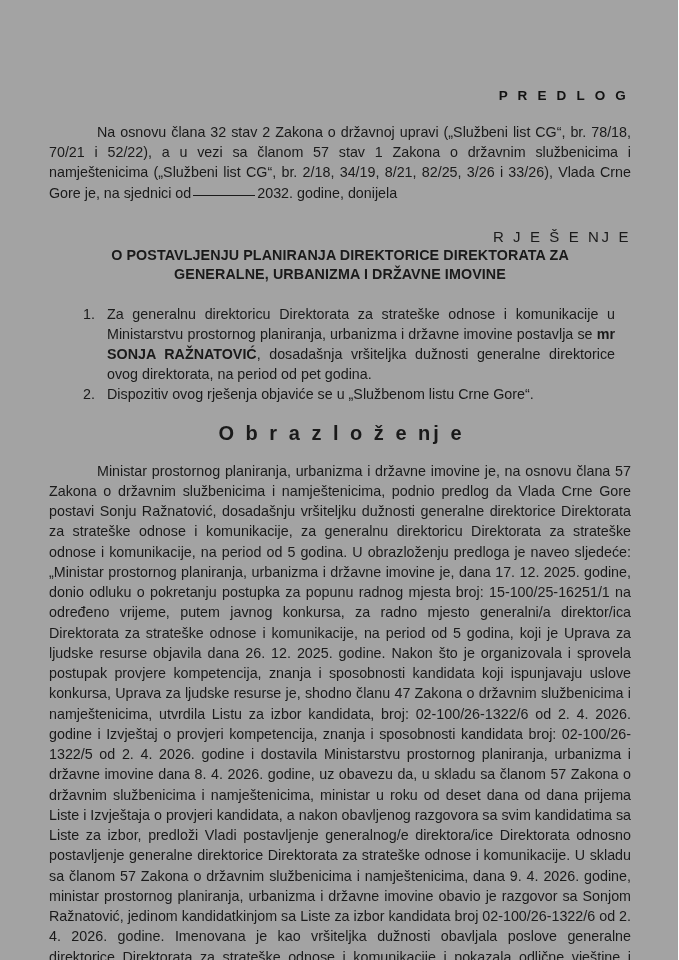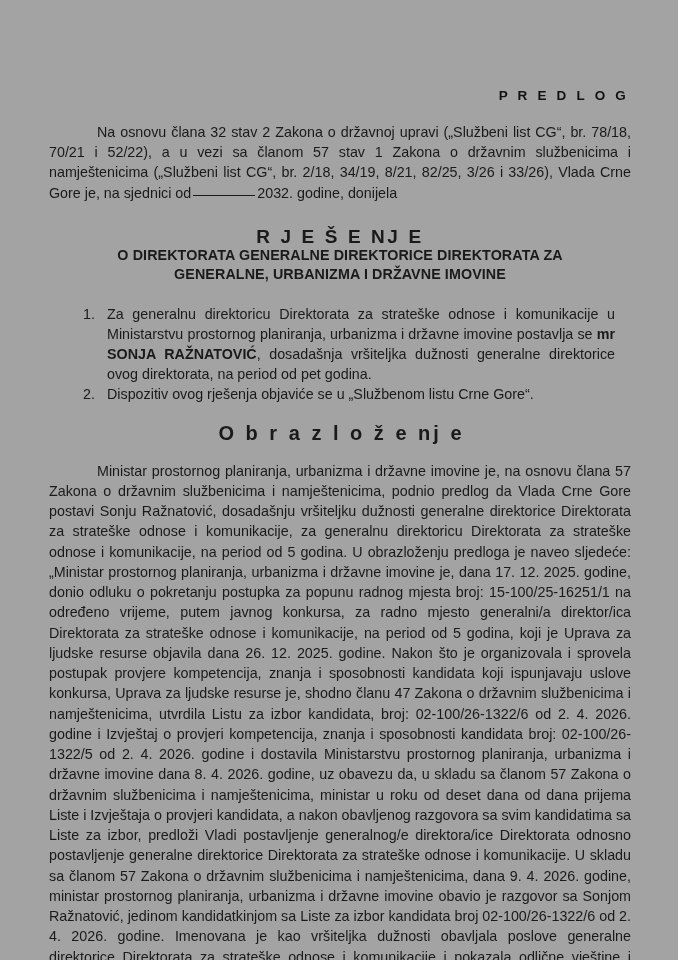--- a/index.html
+++ b/index.html
@@ -57,24 +57,25 @@
     vertical-align: 2px;
     margin: 0 2px;
   }
 
   
   .title-block {
     margin-top: 24px;
     text-align: center;
   }
   .title-main {
-    font-size: 19px;
-    font-weight: bold;
+    font-size: 15px;
+    font-weight: normal;
     letter-spacing: 2.6px;
     line-height: 19px;
+    text-align: right;
   }
   .title-sub {
     font-size: 14.3px;
     font-weight: bold;
     line-height: 19.4px;
     letter-spacing: 0.1px;
   }
 
   
   ol.disposition {
@@ -123,21 +124,21 @@
   <div class="content">
 
     <div class="predlog-row">
       <span class="predlog">P R E D L O G</span>
     </div>
 
     <p class="intro"><span>Na osnovu člana 32 stav 2 Zakona o državnoj upravi („Službeni list CG“, br. 78/18, 70/21 i 52/22), a u vezi sa članom 57 stav 1 Zakona o državnim službenicima i namještenicima („Službeni list CG“, br. 2/18, 34/19, 8/21, 82/25, 3/26 i 33/26), Vlada Crne Gore je, na sjednici od</span><span class="blank-line"></span><span>2032. godine, donijela</span></p>
 
     <div class="title-block">
       <div class="title-main">R J E Š E NJ E</div>
-      <div class="title-sub">O DIREKTORATA GENERALNE DIREKTORICE DIREKTORATA ZA</div>
+      <div class="title-sub">O POSTAVLJENJU PLANIRANJA DIREKTORICE DIREKTORATA ZA</div>
       <div class="title-sub">GENERALNE, URBANIZMA I DRŽAVNE IMOVINE</div>
     </div>
 
     <ol class="disposition">
       <li><span>Za generalnu direktoricu Direktorata za strateške odnose i komunikacije u Ministarstvu prostornog planiranja, urbanizma i državne imovine postavlja se </span><span class="b">mr SONJA RAŽNATOVIĆ</span><span>, dosadašnja vršiteljka dužnosti generalne direktorice ovog direktorata, na period od pet godina.</span></li>
       <li><span>Dispozitiv ovog rješenja objaviće se u „Službenom listu Crne Gore“.</span></li>
     </ol>
 
     <div class="obrazlozenje-row">
       <span class="obrazlozenje">O b r a z l o ž e nj e</span>

